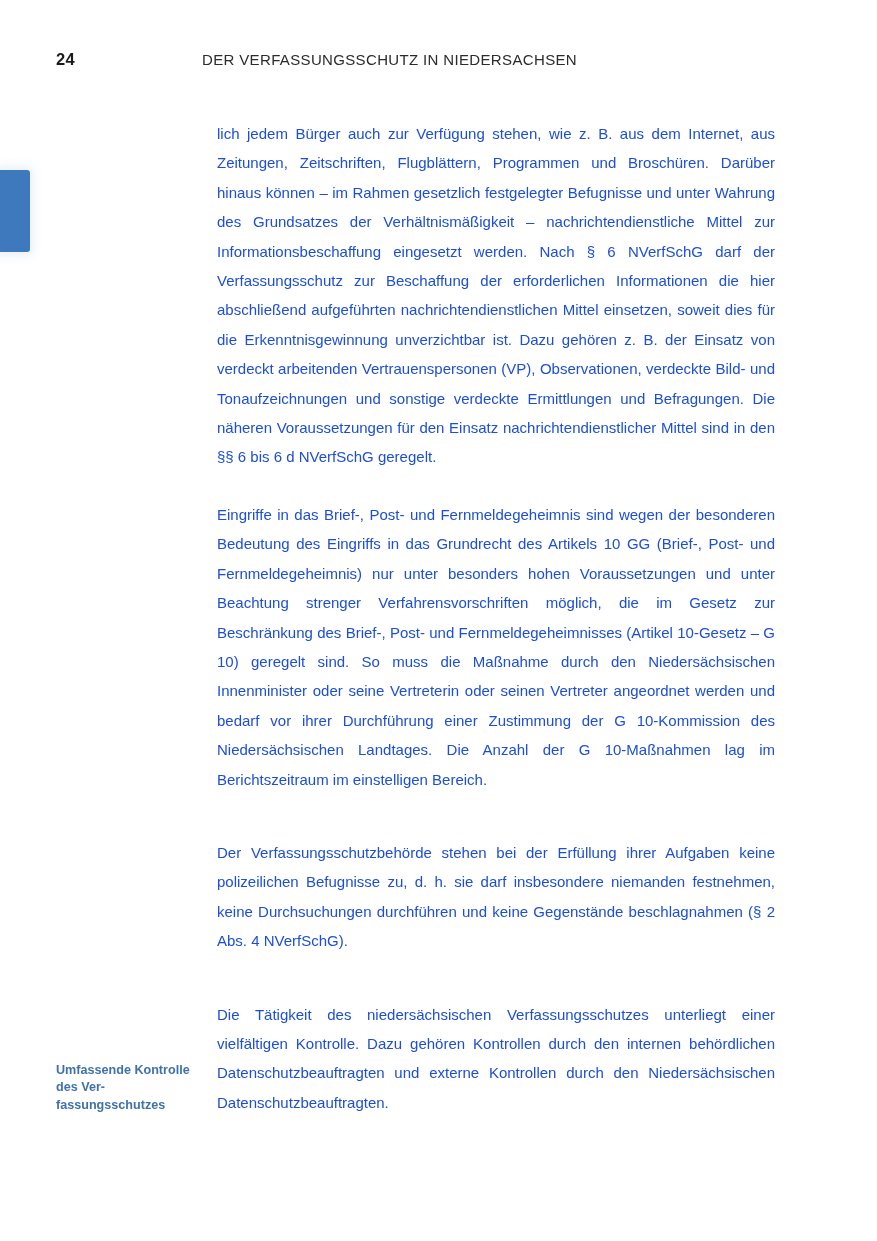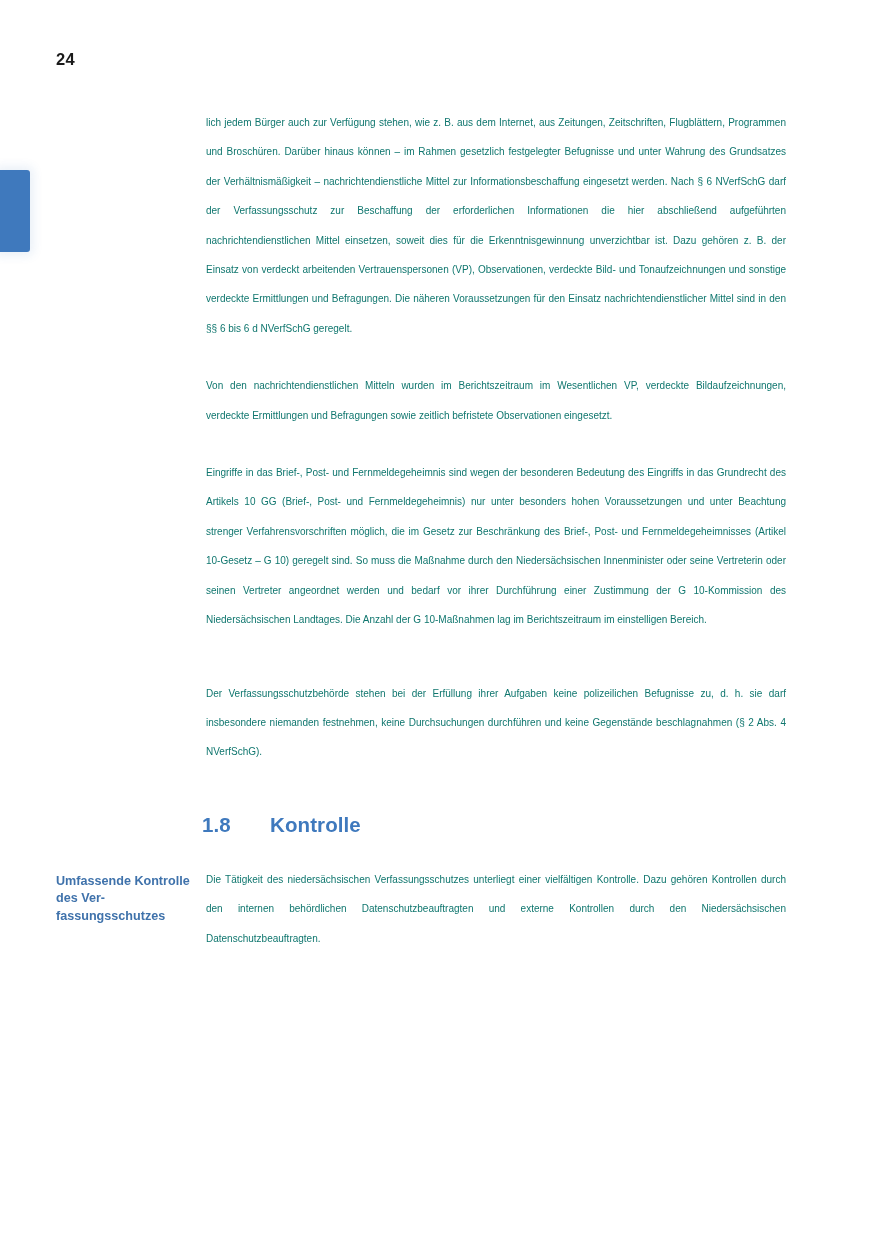--- a/index.html
+++ b/index.html
@@ -85,26 +85,26 @@
     font-weight: bold;
     color: #3f72ab;
   }
   .body-col {
     position: relative;
     margin-left: 202px;
     width: 588px;
   }
 
   p.para {
-    margin: 4px;
-    font-size: 10px;
+    margin: 15px;
+    font-size: 15px;
     line-height: 29.4px;
     text-align: justify;
     text-justify: inter-word;
-    color: #0f766e;
+    color: #1d4ed8;
     hyphens: manual;
   }
   p.para.gap {
     margin-top: 28px;
   }
 
   h2.section {
     margin: 0;
     font-size: 20.5px;
     line-height: 28px;
@@ -125,53 +125,45 @@
 </style>
 </head>
 <body>
 
 <div class="page">
 
   <div class="edge-tab"></div>
 
   <div class="running-head">
     <div class="folio">24</div>
+    <div class="head-title">DER VERFASSUNGSSCHUTZ IN NIEDERSACHSEN</div>
   </div>
 
   <div class="content">
 
     <div class="block">
       <div class="body-col">
         <p class="para">lich jedem Bürger auch zur Verfügung stehen, wie z. B. aus dem Internet, aus Zeitungen, Zeitschriften, Flugblättern, Programmen und Broschüren. Darüber hinaus können – im Rahmen gesetzlich festgelegter Befugnisse und unter Wahrung des Grundsatzes der Verhältnismäßigkeit – nachrichtendienstliche Mittel zur Informationsbeschaffung eingesetzt werden. Nach § 6 NVerfSchG darf der Verfassungsschutz zur Beschaffung der erforderlichen Informationen die hier abschließend aufgeführten nachrichtendienstlichen Mittel einsetzen, soweit dies für die Erkenntnisgewinnung unverzichtbar ist. Dazu gehören z. B. der Einsatz von verdeckt arbeitenden Vertrauenspersonen (VP), Observationen, verdeckte Bild- und Tonaufzeichnungen und sonstige verdeckte Ermittlungen und Befragungen. Die näheren Voraussetzungen für den Einsatz nachrichtendienstlicher Mittel sind in den §§ 6 bis 6 d NVerfSchG geregelt.</p>
       </div>
     </div>
 
-    <div class="block">
-      <div class="body-col">
-        <p class="para gap">Von den nachrichtendienstlichen Mitteln wurden im Berichtszeitraum im Wesentlichen VP, verdeckte Bildaufzeichnungen, verdeckte Ermittlungen und Befragungen sowie zeitlich befristete Observationen eingesetzt.</p>
-      </div>
-    </div>
 
     <div class="block">
       <div class="body-col">
         <p class="para gap">Eingriffe in das Brief-, Post- und Fernmeldegeheimnis sind wegen der besonderen Bedeutung des Eingriffs in das Grundrecht des Artikels 10 GG (Brief-, Post- und Fernmeldegeheimnis) nur unter besonders hohen Voraussetzungen und unter Beachtung strenger Verfahrensvorschriften möglich, die im Gesetz zur Beschränkung des Brief-, Post- und Fernmeldegeheimnisses (Artikel 10-Gesetz – G 10) geregelt sind. So muss die Maßnahme durch den Niedersächsischen Innenminister oder seine Vertreterin oder seinen Vertreter angeordnet werden und bedarf vor ihrer Durchführung einer Zustimmung der G 10-Kommission des Niedersächsischen Landtages. Die Anzahl der G 10-Maßnahmen lag im Berichtszeitraum im einstelligen Bereich.</p>
       </div>
     </div>
 
     <div class="block sec-block">
       <div class="body-col">
         <p class="para after">Der Verfassungsschutzbehörde stehen bei der Erfüllung ihrer Aufgaben keine polizeilichen Befugnisse zu, d. h. sie darf insbesondere niemanden festnehmen, keine Durchsuchungen durchführen und keine Gegenstände beschlagnahmen (§ 2 Abs. 4 NVerfSchG).</p>
       </div>
     </div>
 
     <div class="block sec-block">
       <div class="marginal" style="top:62px;">Umfassende Kontrolle des Ver-fassungsschutzes</div>
       <div class="body-col">
-        <h2 class="section">
-          <span class="num">1.8</span>
-          <span class="txt">Kontrolle</span>
-        </h2>
         <p class="para after">Die Tätigkeit des niedersächsischen Verfassungsschutzes unterliegt einer vielfältigen Kontrolle. Dazu gehören Kontrollen durch den internen behördlichen Datenschutzbeauftragten und externe Kontrollen durch den Niedersächsischen Datenschutzbeauftragten.</p>
       </div>
     </div>
 
   </div>
 </div>
 
 </body></html>

